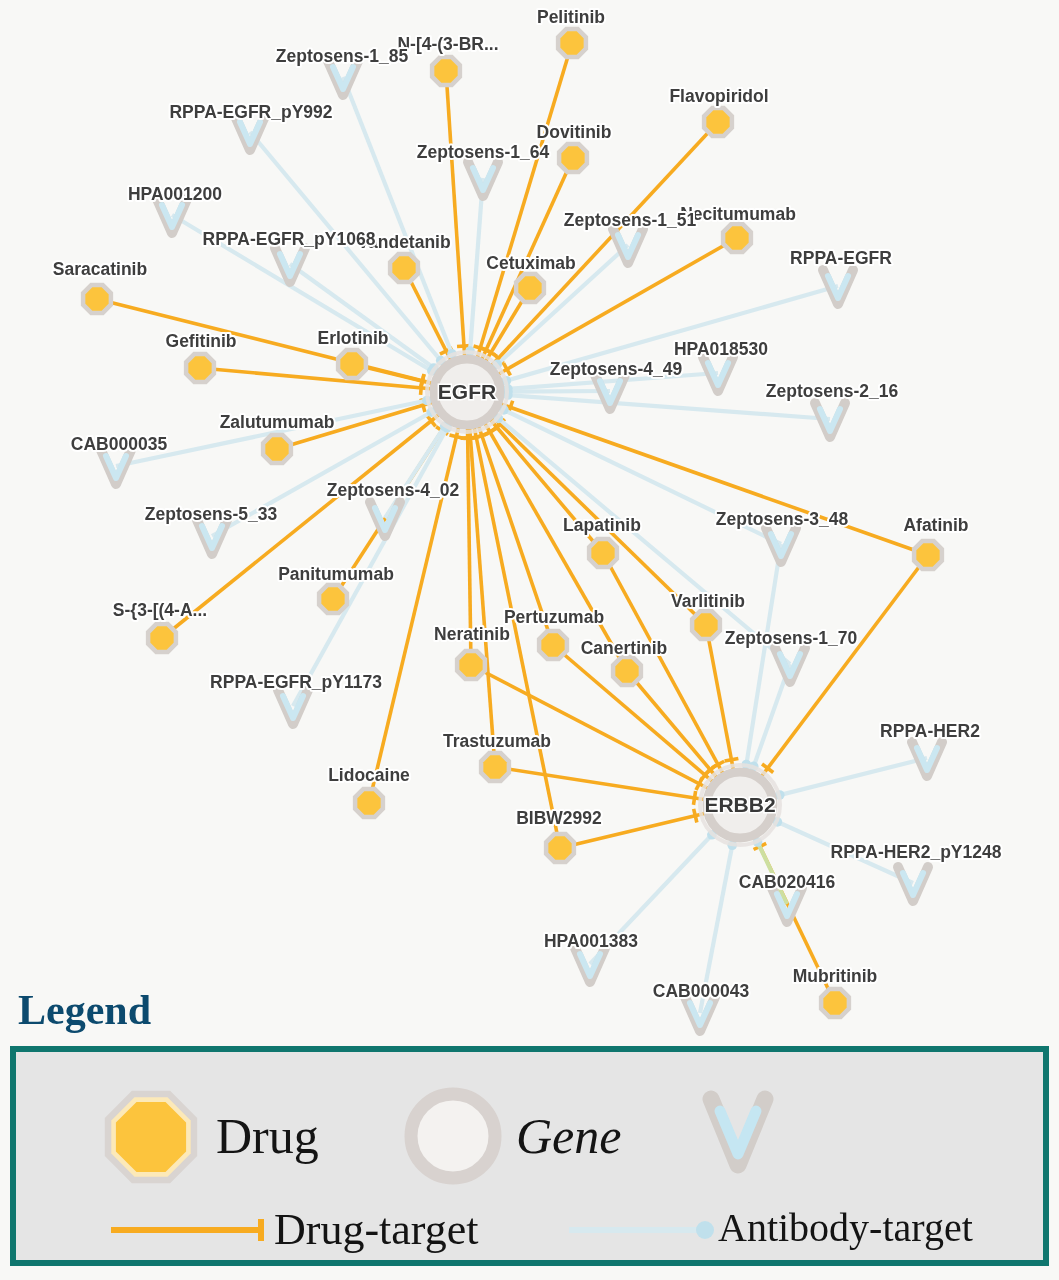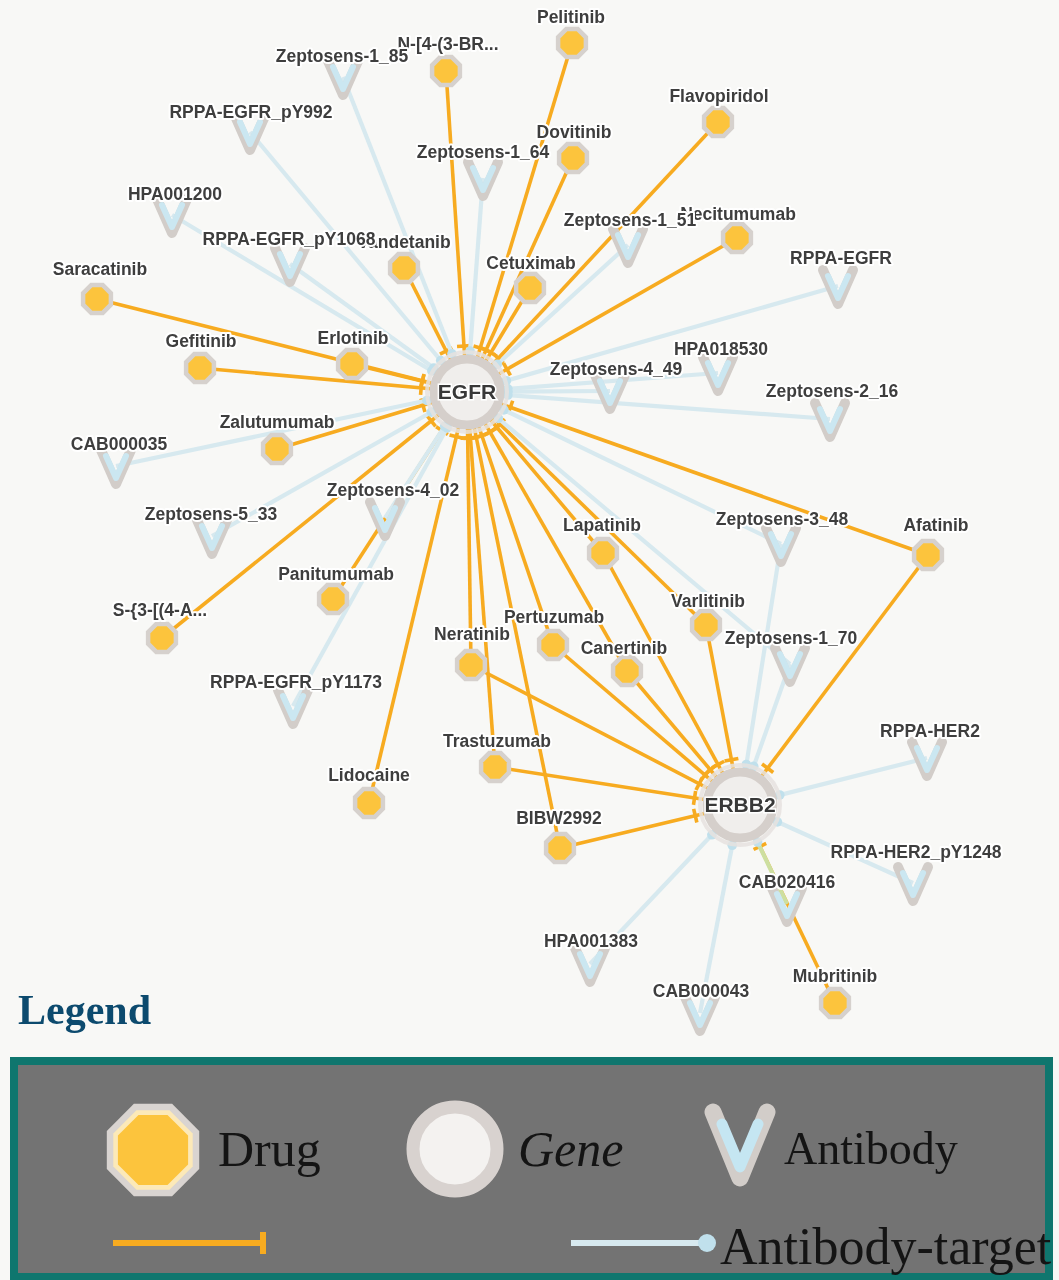--- a/index.html
+++ b/index.html
@@ -7,28 +7,28 @@
        font-family:"Liberation Sans",sans-serif;}
   #net{position:absolute;left:0;top:0;}
   .nl{font:700 17.5px "Liberation Sans",sans-serif;fill:#3e3e3e;
       stroke:#ffffff;stroke-width:4px;paint-order:stroke;stroke-linejoin:round;
       text-anchor:middle;}
   .gl{font:700 21px "Liberation Sans",sans-serif;fill:#383838;
       stroke:#ffffff;stroke-width:3px;paint-order:stroke;text-anchor:middle;}
   .legend-title{position:absolute;left:18px;top:986px;
       font:700 42px "Liberation Serif",serif;color:#0c4a6e;}
   .legend-box{position:absolute;left:10px;top:1046px;width:1027px;height:208px;
-      border:8px solid #0f766e;background:#737373;margin-top:11px;}
+      border:6px solid #0f766e;background:#e5e5e5;}
   .legend-box svg{position:absolute;left:0;top:0;}
   .ltxt{position:absolute;color:#141414;font-family:"Liberation Serif",serif;white-space:nowrap;}
   .l-drug{left:200px;top:55px;font-size:50px;}
   .l-gene{left:500px;top:55px;font-size:50px;font-style:italic;}
   .l-ab{left:766px;top:57px;font-size:46px;}
   .l-dt{left:258px;top:152px;font-size:44px;}
-  .l-at{left:702px;top:152px;font-size:52px;}
+  .l-at{left:702px;top:152px;font-size:40px;}
 </style>
 </head>
 <body>
 
 <svg id="net" width="1059" height="1040" viewBox="0 0 1059 1040">
     <line x1="467" y1="392" x2="97" y2="299" stroke="#f7ab20" stroke-width="3.6"></line>
     <line x1="420.6812837774238" y1="387.5754630194268" x2="424.0940486759465" y2="373.9977962188527" stroke="#f7ab20" stroke-width="3.6"></line>
     <line x1="467" y1="392" x2="200" y2="368" stroke="#f7ab20" stroke-width="3.6"></line>
     <line x1="420.55802969149016" y1="394.8536632358241" x2="421.81140334800904" y2="380.9098813070523" stroke="#f7ab20" stroke-width="3.6"></line>
     <line x1="467" y1="392" x2="352" y2="364" stroke="#f7ab20" stroke-width="3.6"></line>
@@ -318,15 +318,15 @@
       <line x1="95" y1="178" x2="245" y2="178" stroke="#f7ab20" stroke-width="6"></line>
       <line x1="245" y1="167" x2="245" y2="189" stroke="#f7ab20" stroke-width="6"></line>
     </g>
     <g>
       <line x1="553" y1="178" x2="687" y2="178" stroke="#d7e9ef" stroke-width="6"></line>
       <circle cx="689" cy="178" r="9" fill="#c0e0ec"></circle>
     </g>
   </svg>
   <span class="ltxt l-drug">Drug</span>
   <span class="ltxt l-gene">Gene</span>
-  <span class="ltxt l-ab">Antibody</span>
+  <span class="ltxt l-dt">Drug-target</span>
   <span class="ltxt l-at">Antibody-target</span>
 </div>
 
 </body></html>

